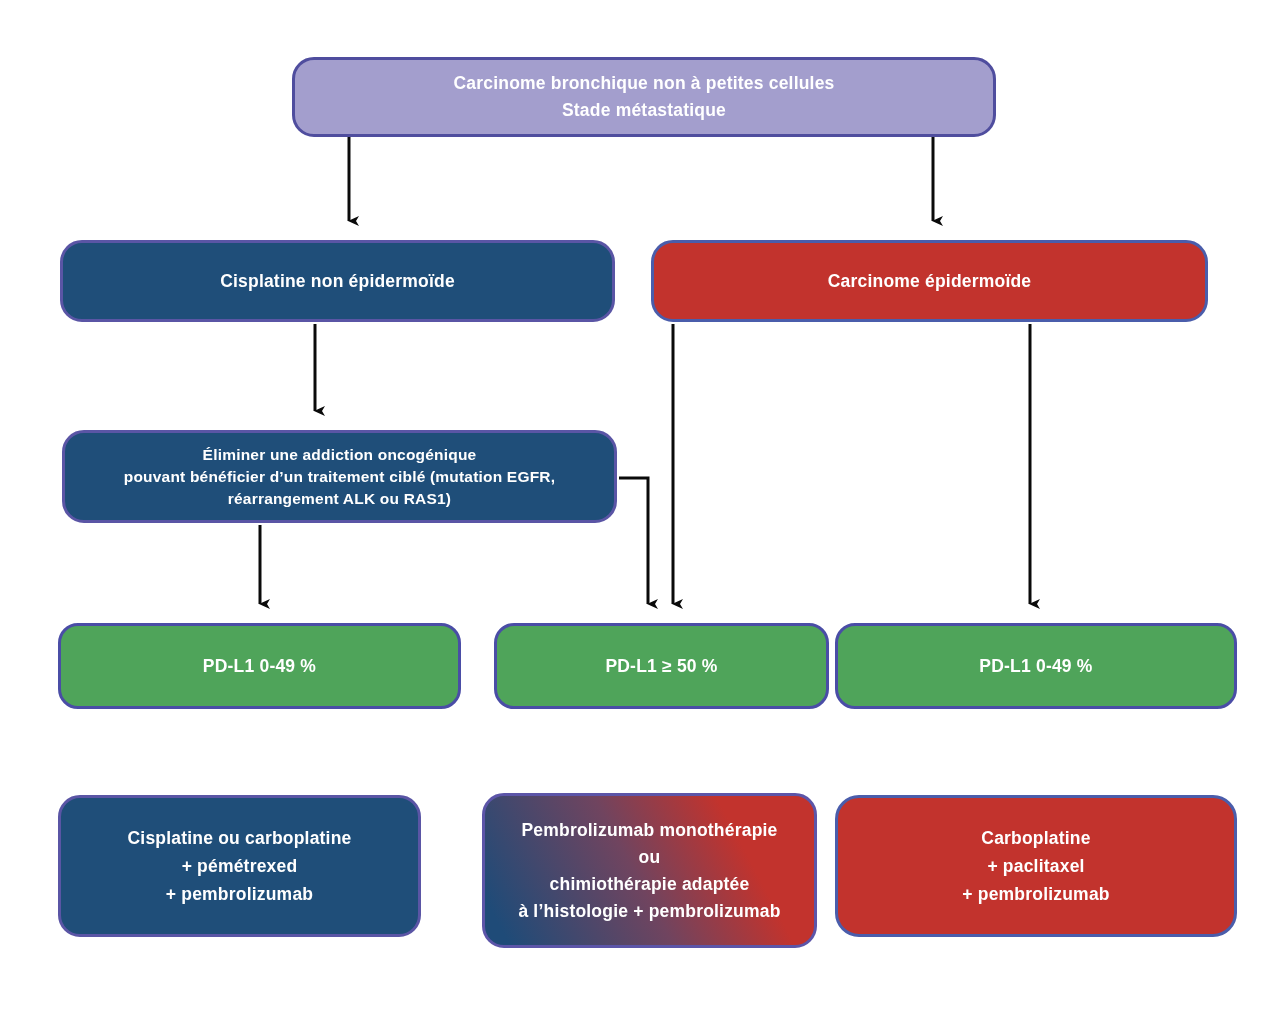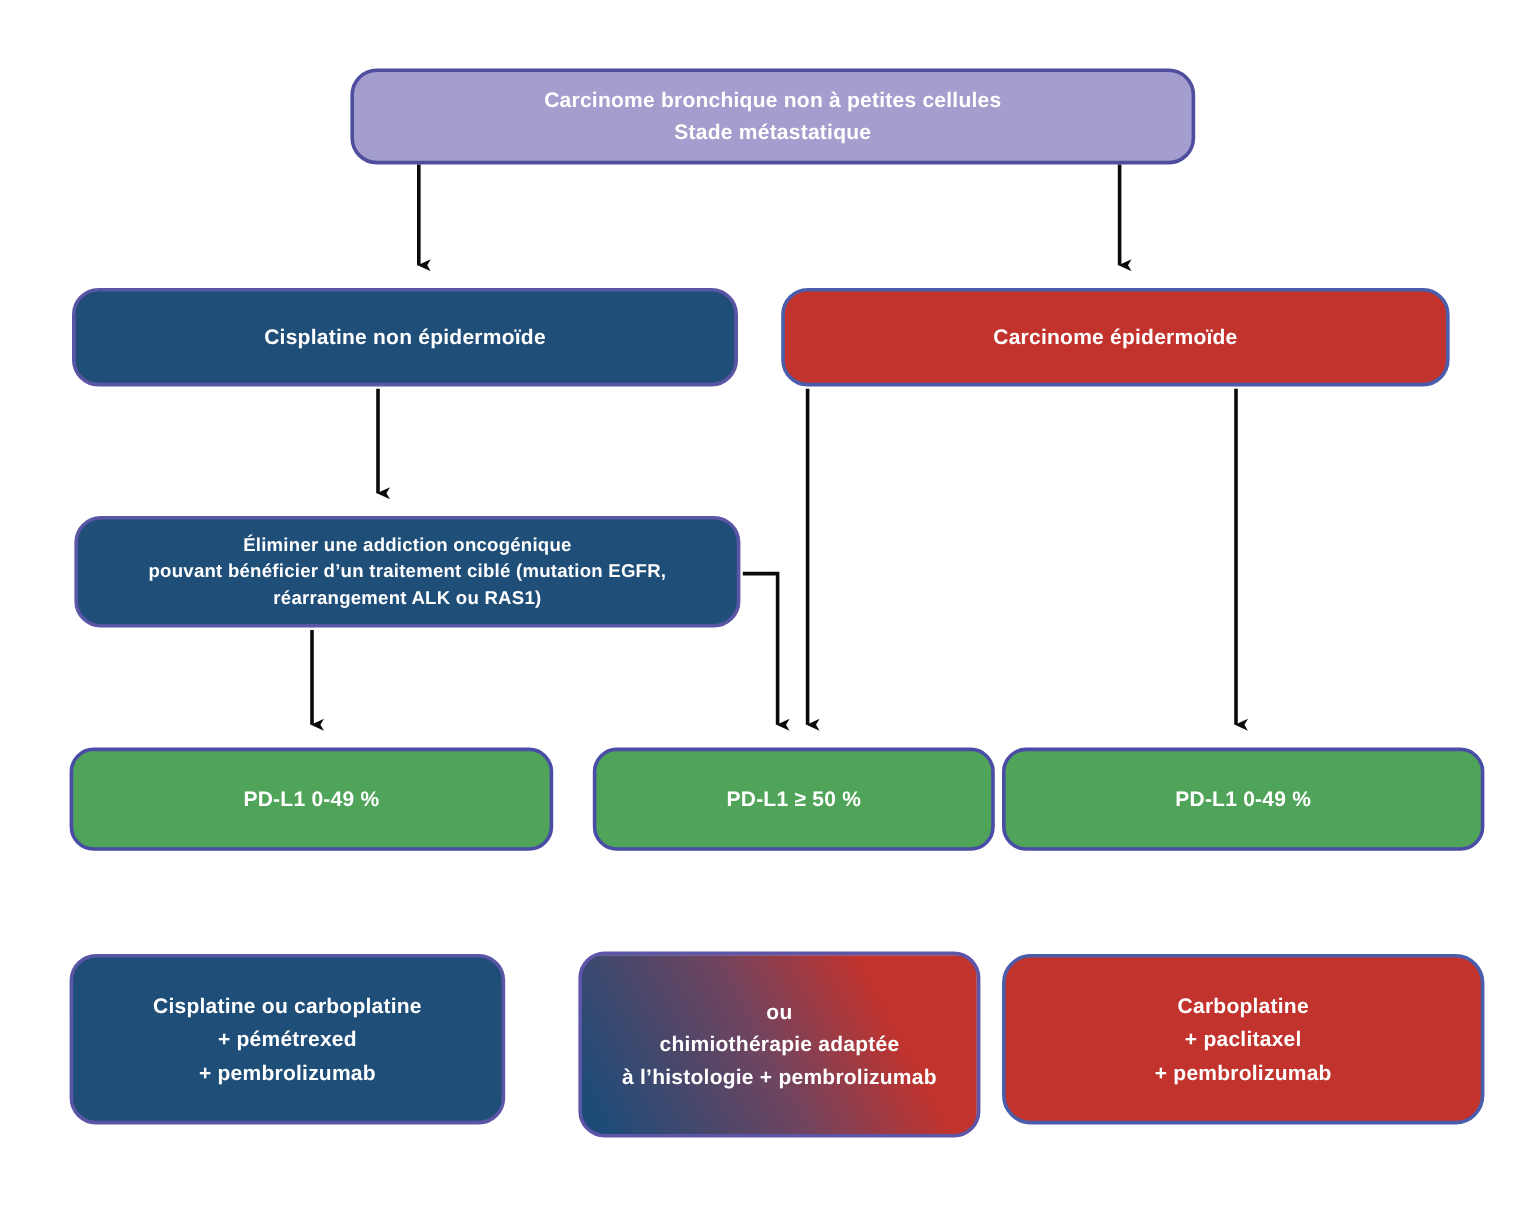--- a/index.html
+++ b/index.html
@@ -119,20 +119,21 @@
     <div class="line">PD-L1 0-49 %</div>
   </div>
 
   <div class="node node-blue node-tx-left">
     <div class="line">Cisplatine ou carboplatine</div>
     <div class="line">+ pémétrexed</div>
     <div class="line">+ pembrolizumab</div>
   </div>
 
   <div class="node node-tx-mid">
+    <div class="line">Pembrolizumab monothérapie</div>
     <div class="line">ou</div>
     <div class="line">chimiothérapie adaptée</div>
     <div class="line">à l’histologie + pembrolizumab</div>
   </div>
 
   <div class="node node-red node-tx-right">
     <div class="line">Carboplatine</div>
     <div class="line">+ paclitaxel</div>
     <div class="line">+ pembrolizumab</div>
   </div>

